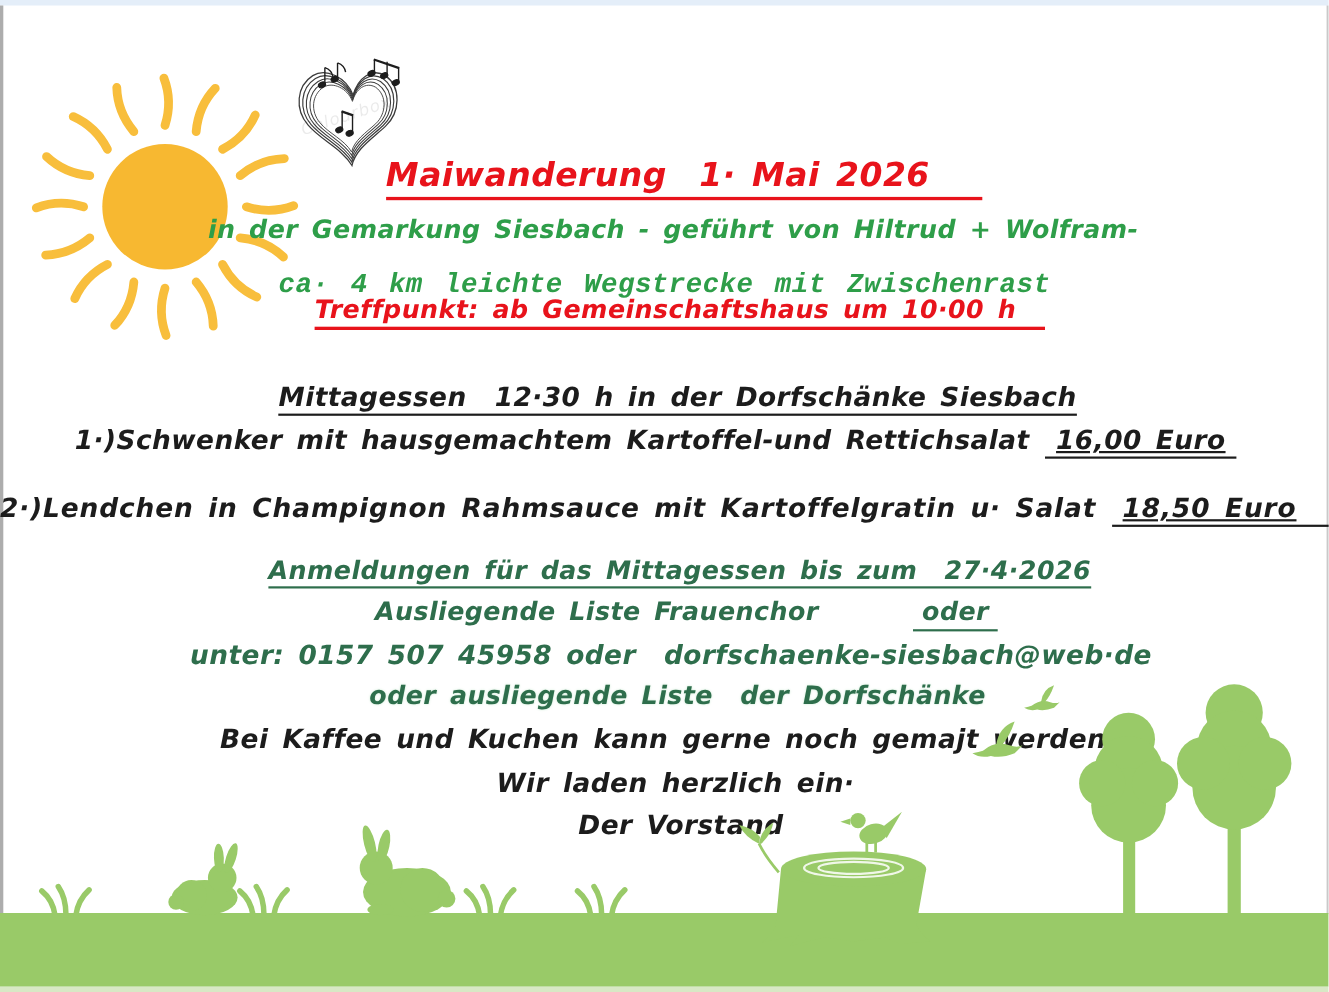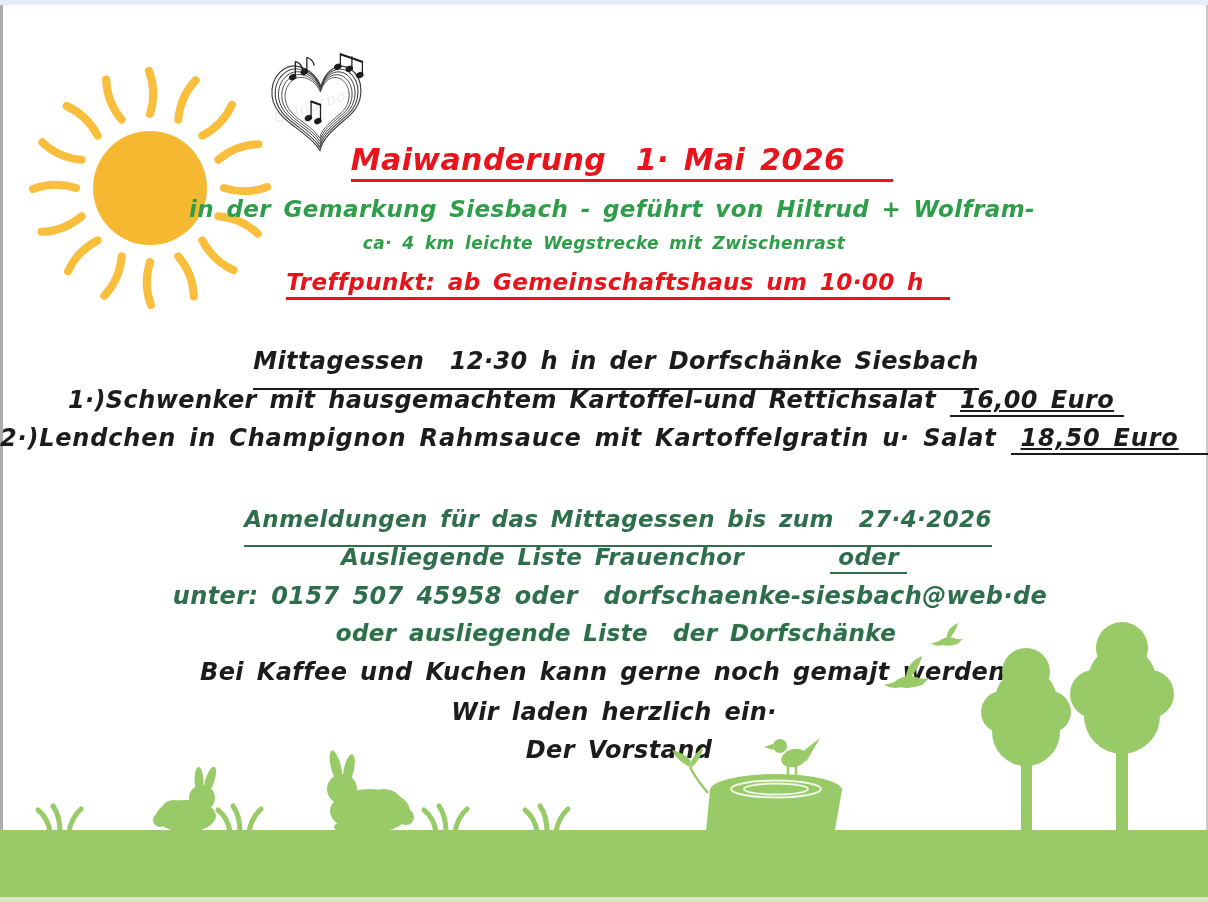--- a/index.html
+++ b/index.html
@@ -23,32 +23,32 @@
     white-space:pre;
     letter-spacing:.4px;word-spacing:4px;
     z-index:3;
   }
   .blue{color:var(--title-blue);}
   .red{color:var(--accent-red);}
   .green{color:var(--bright-green);}
   .dgreen{color:var(--dark-green);}
   .black{color:var(--text-black);}
   .ul{border-bottom:3px solid currentColor;padding-bottom:2px;}
-  .ul-thin{border-bottom:2.5px solid currentColor;padding-bottom:13px;}
+  .ul-thin{border-bottom:2.5px solid currentColor;padding-bottom:1px;}
 
   #club-title{left:385px;width:auto;text-align:left;top:61px;font-size:37px;}
   #event-title{top:142px;font-size:30px;transform:translateX(18px);}
   #event-title .ul{padding-right:48px;}
   #route-line{top:196px;font-size:23px;transform:translateX(8px);}
-  #distance-line{top:233px;font-size:17px;}
+  #distance-line{top:244px;font-size:25px;font-family:Liberation Mono, monospace;}
   #meeting-line{top:269px;font-size:23px;transform:translateX(14px);}
   #meeting-line .ul{padding-right:26px;}
   #lunch-heading{top:347px;font-size:24px;transform:translateX(12px);}
   #lunch-item-1{top:386px;font-size:24px;transform:translateX(-8px);}
-  #lunch-item-2{top:424px;font-size:24px;letter-spacing:.8px;}
+  #lunch-item-2{top:448px;font-size:24px;letter-spacing:.8px;}
   .price{margin-left:14px;padding:0 10px 1px 10px;border-bottom:2.5px solid currentColor;text-decoration:underline;}
   #lunch-item-2 .price{padding-right:60px;}
   #deadline-line{top:506px;font-size:23px;transform:translateX(14px);}
   #list-line{top:544px;font-size:23px;transform:translateX(20px);}
   #list-line .gap{display:inline-block;width:86px;}
   #list-line .ul-thin{padding:0 8px 2px 8px;}
   #contact-line{top:582px;font-size:24px;transform:translateX(6px);}
   #alt-list-line{top:620px;font-size:23px;transform:translateX(12px);
     text-shadow:0 0 2px rgba(120,200,140,.45);}
   #coffee-line{top:658px;font-size:24px;transform:translateX(10px);}

